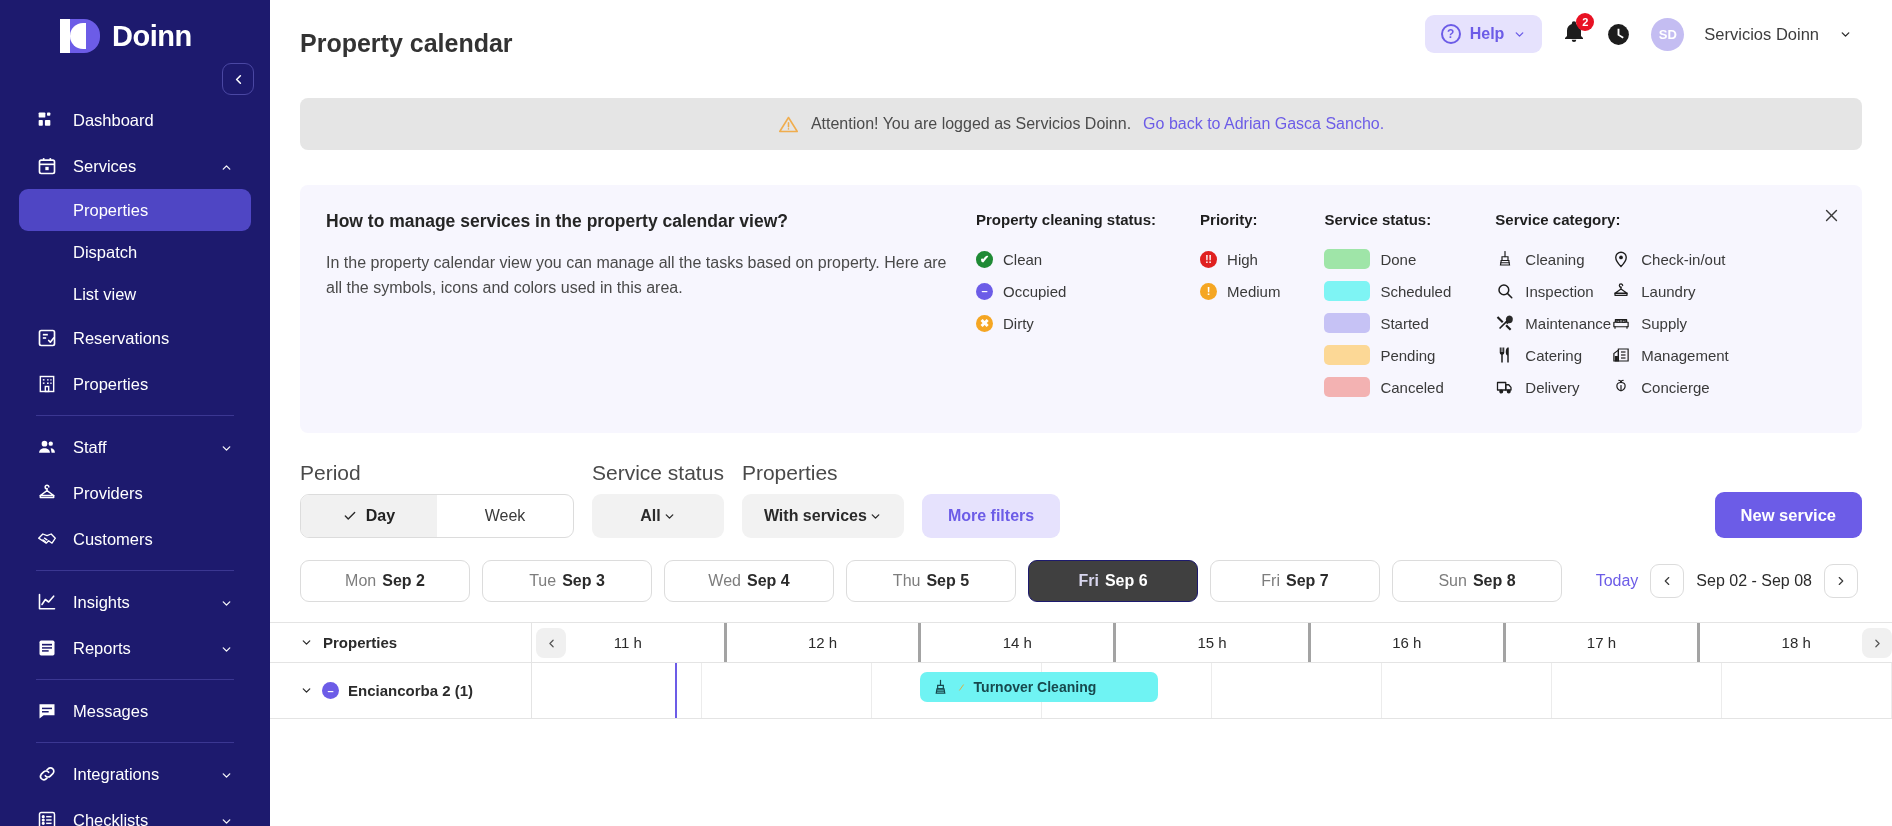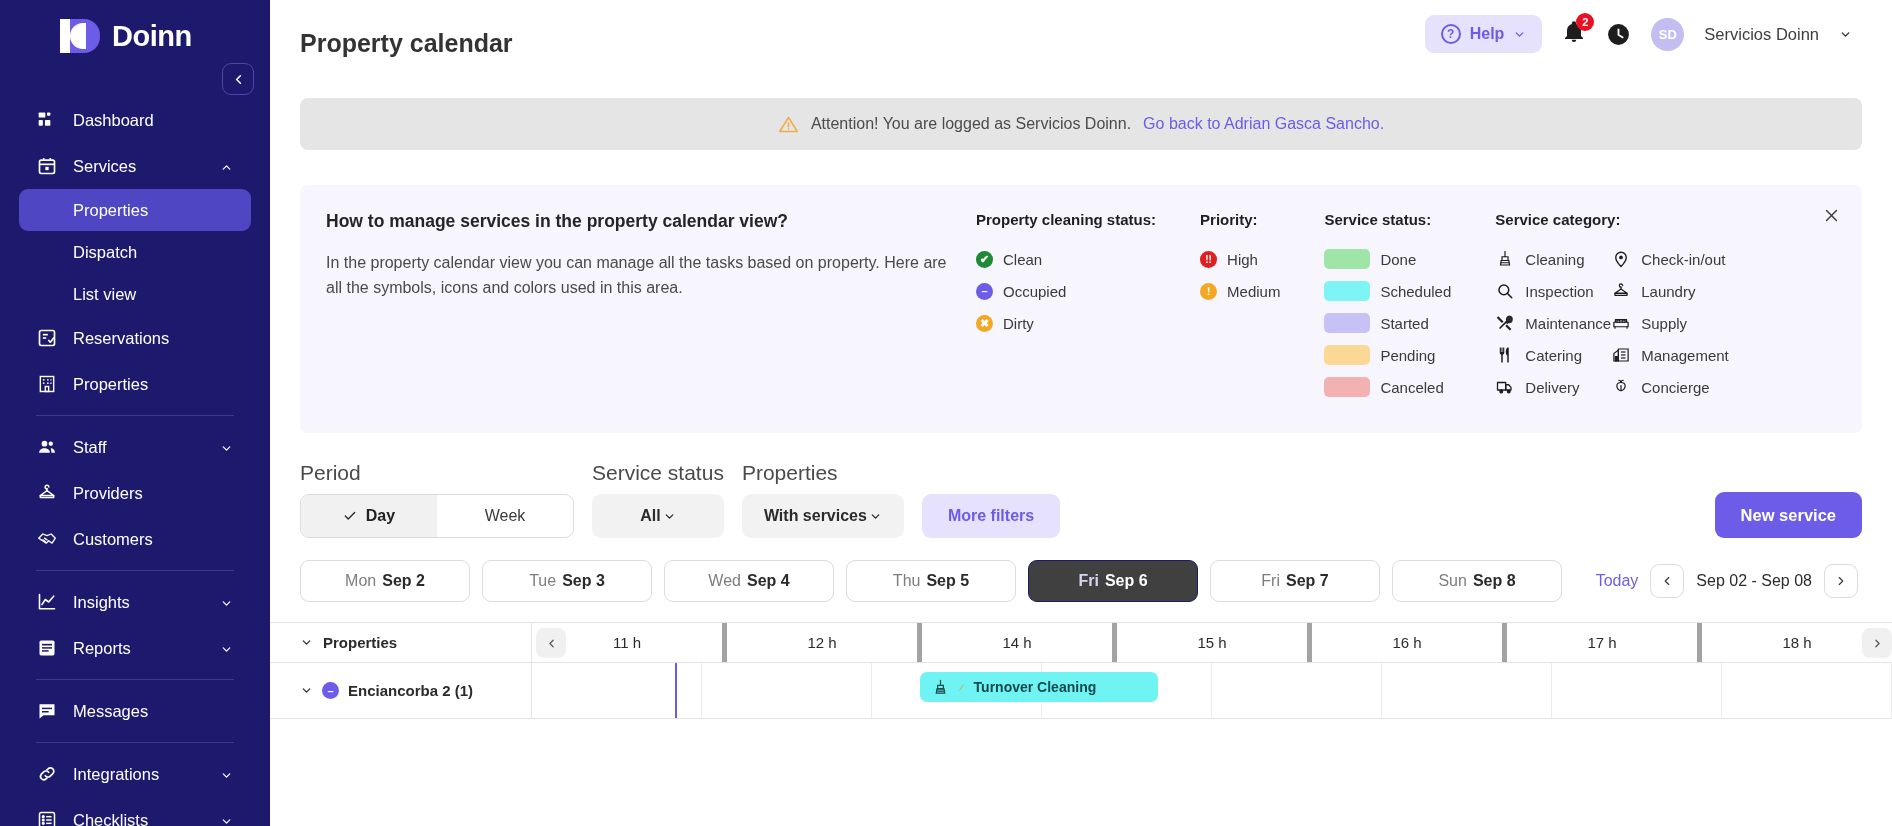--- a/index.html
+++ b/index.html
@@ -121,21 +121,21 @@
             display:flex; align-items:center; justify-content:center; font-size:15px; color:#3a3a3a; cursor:pointer; }
   .rangetext { font-size:16px; color:#2b2b2b; white-space:nowrap; }
 
   
   .cal { margin-top: 20px; border-top: 1px solid #e4e4e4; }
   .cal-head { display:flex; height: 40px; border-bottom:1px solid #e4e4e4; }
   .cal-props { width: 262px; min-width:262px; display:flex; align-items:center; gap:10px;
                padding-left: 30px; font-size:15px; font-weight:bold; color:#2b2b2b; border-right:1px solid #e4e4e4; }
   .cal-times { flex:1; display:flex; position:relative; }
   .hourcell { flex:1; display:flex; align-items:center; justify-content:center;
-              font-size:15px; color:#2b2b2b; border-right:5px solid #a3a3a3; }
+              font-size:15px; color:#2b2b2b; border-right:3px solid #a3a3a3; }
   .hourcell:last-child { border-right:none; }
   .scroll-l { position:absolute; left: 4px; top: 5px; width:30px;height:30px;border-radius:8px;
               background:#f0f0f0; display:flex;align-items:center;justify-content:center;font-size:14px;color:#555;cursor:pointer; }
   .scroll-r { position:absolute; right: 0px; top: 5px; width:30px;height:30px;border-radius:8px;
               background:#f0f0f0; display:flex;align-items:center;justify-content:center;font-size:14px;color:#555;cursor:pointer; }
   .cal-row { display:flex; height: 56px; border-bottom:1px solid #e4e4e4; }
   .cal-row-label { width: 262px; min-width:262px; display:flex; align-items:center; gap:9px;
                    padding-left: 30px; font-size:15px; font-weight:bold; color:#2b2b2b; border-right:1px solid #e4e4e4; }
   .cal-row-track { flex:1; display:flex; position:relative; }
   .trackcell { flex:1; border-right:1px solid #ececec; }

